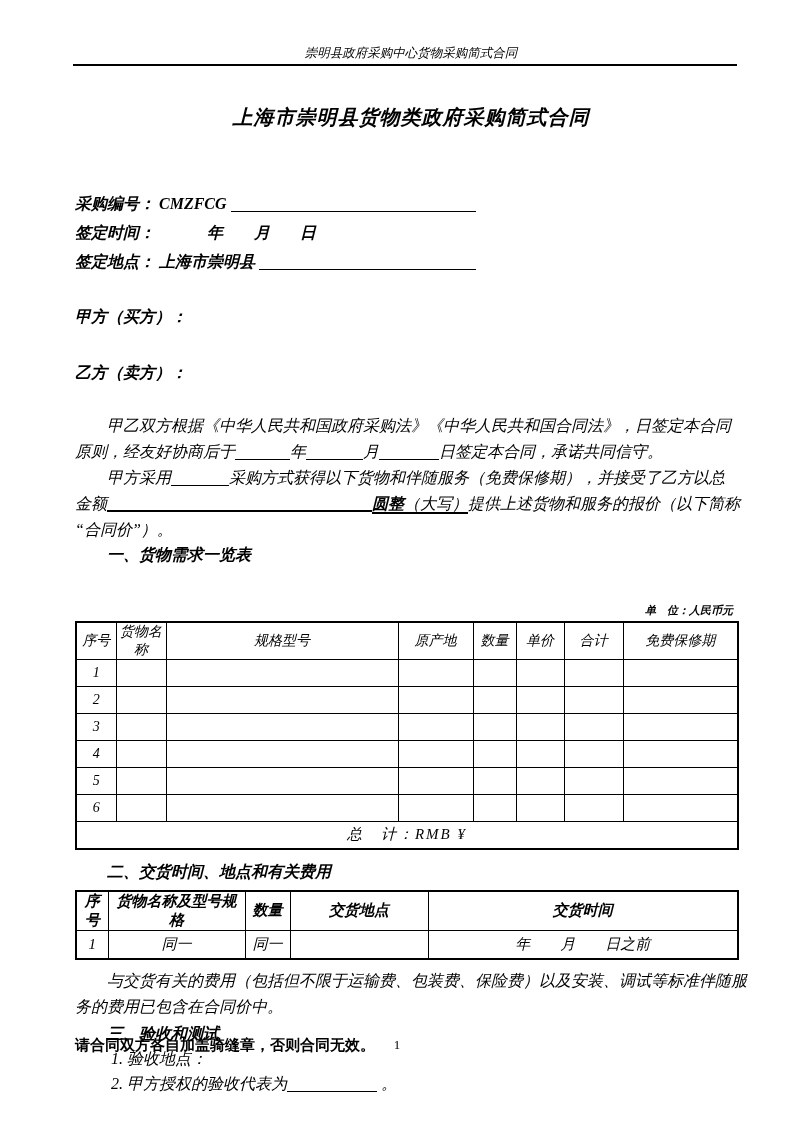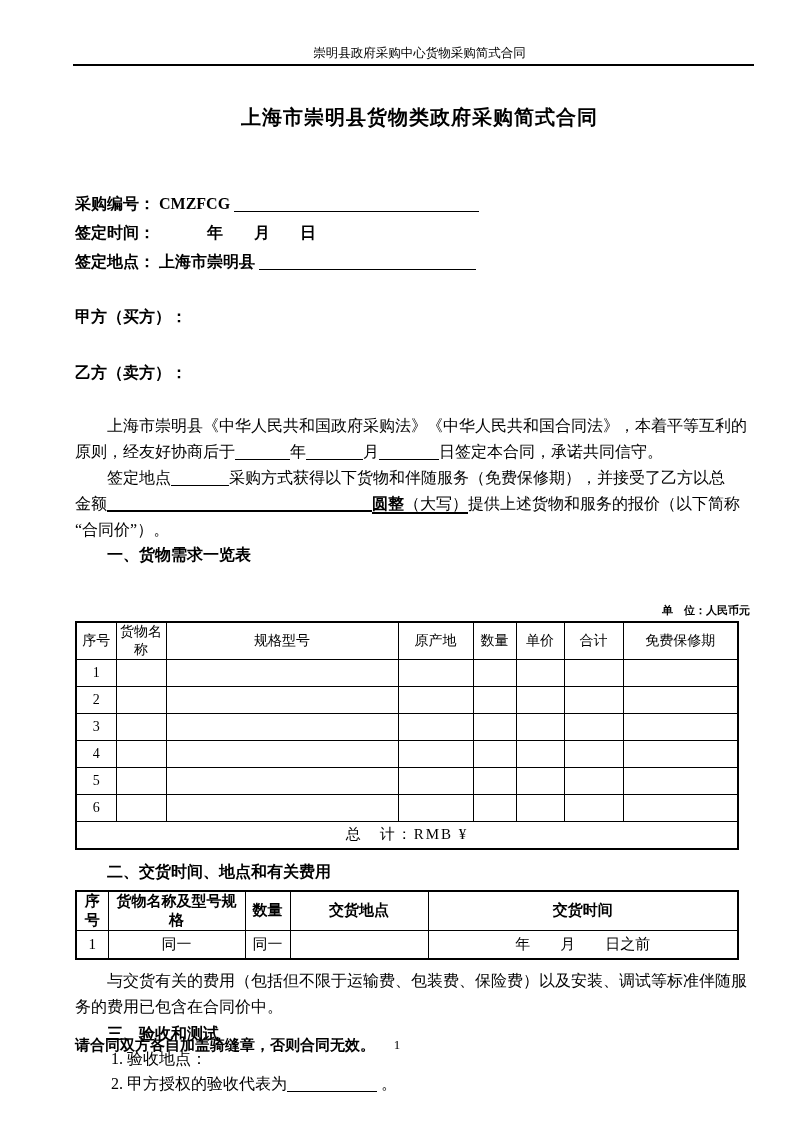--- a/index.html
+++ b/index.html
@@ -2,21 +2,21 @@
 <html><head>
 <meta charset="utf-8">
 <style>
   * { margin:0; padding:0; box-sizing:border-box; }
   html,body { background:#ffffff; }
   body { width:794px; height:1123px; }
   .page {
     position:relative; width:794px; height:1123px; background:#fff; color:#000;
     font-family:"Liberation Serif", serif; overflow:hidden;
   }
-  .content { padding-left:75px; padding-right:30px; }
+  .content { padding-left:75px; padding-right:47px;font-style:italic; }
 
   .running-header { padding-top:46px; text-align:center; font-size:12.5px; line-height:15px; }
   .header-rule { border:none; border-top:2px solid #000; margin:3px 10px 0 -2px; }
 
   .doc-title { margin-top:38px; font-size:20px; font-weight:bold; text-align:center; letter-spacing:1px; }
 
   .meta { margin-top:58px; font-size:16px; font-weight:bold; }
   .meta-line { height:29px; line-height:29px; white-space:nowrap; }
 
   .blank { display:inline-block; border-bottom:1px solid #000; height:18px; vertical-align:-3px; }
@@ -89,26 +89,26 @@
         <span>签定地点：</span>
         <span>上海市崇明县</span>
         <span class="blank w217"></span>
       </div>
     </div>
 
     <div class="party party-a">甲方（买方）：</div>
     <div class="party party-b">乙方（卖方）：</div>
 
     <div class="recitals">
-      <div class="line indent">上海市崇明县《中华人民共和国政府采购法》《中华人民共和国合同法》，本着平等互利的</div>
+      <div class="line indent">甲乙双方根据《中华人民共和国政府采购法》《中华人民共和国合同法》，日签定本合同</div>
       <div class="line">
         <span>原则，经友好协商后于</span><span class="blank w55"></span><span>年</span><span class="blank w57"></span><span>月</span><span class="blank w60"></span><span>日签定本合同，承诺共同信守。</span>
       </div>
       <div class="line indent">
-        <span>签定地点</span><span class="blank w58"></span><span>采购方式获得以下货物和伴随服务（免费保修期），并接受了乙方以总</span>
+        <span>甲方采用</span><span class="blank w58"></span><span>采购方式获得以下货物和伴随服务（免费保修期），并接受了乙方以总</span>
       </div>
       <div class="line">
         <span>金额</span><span class="blank bl-amount"></span><span class="ul2 bold">圆整</span><span class="ul2">（大写）</span><span>提供上述货物和服务的报价（以下简称</span>
       </div>
       <div class="line">“合同价”）。</div>
     </div>
 
     <div class="s-title">一、货物需求一览表</div>
     <div class="unit-note">单　位：人民币元</div>
 

